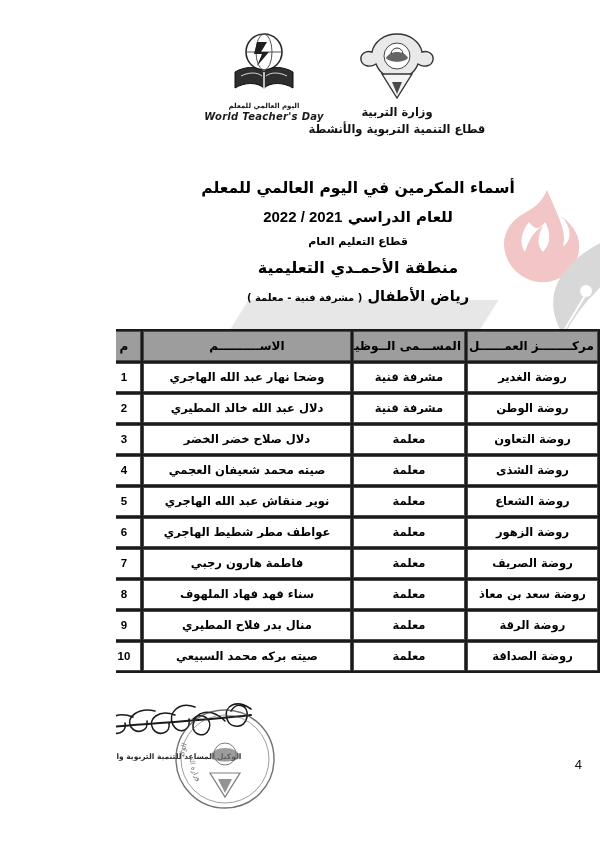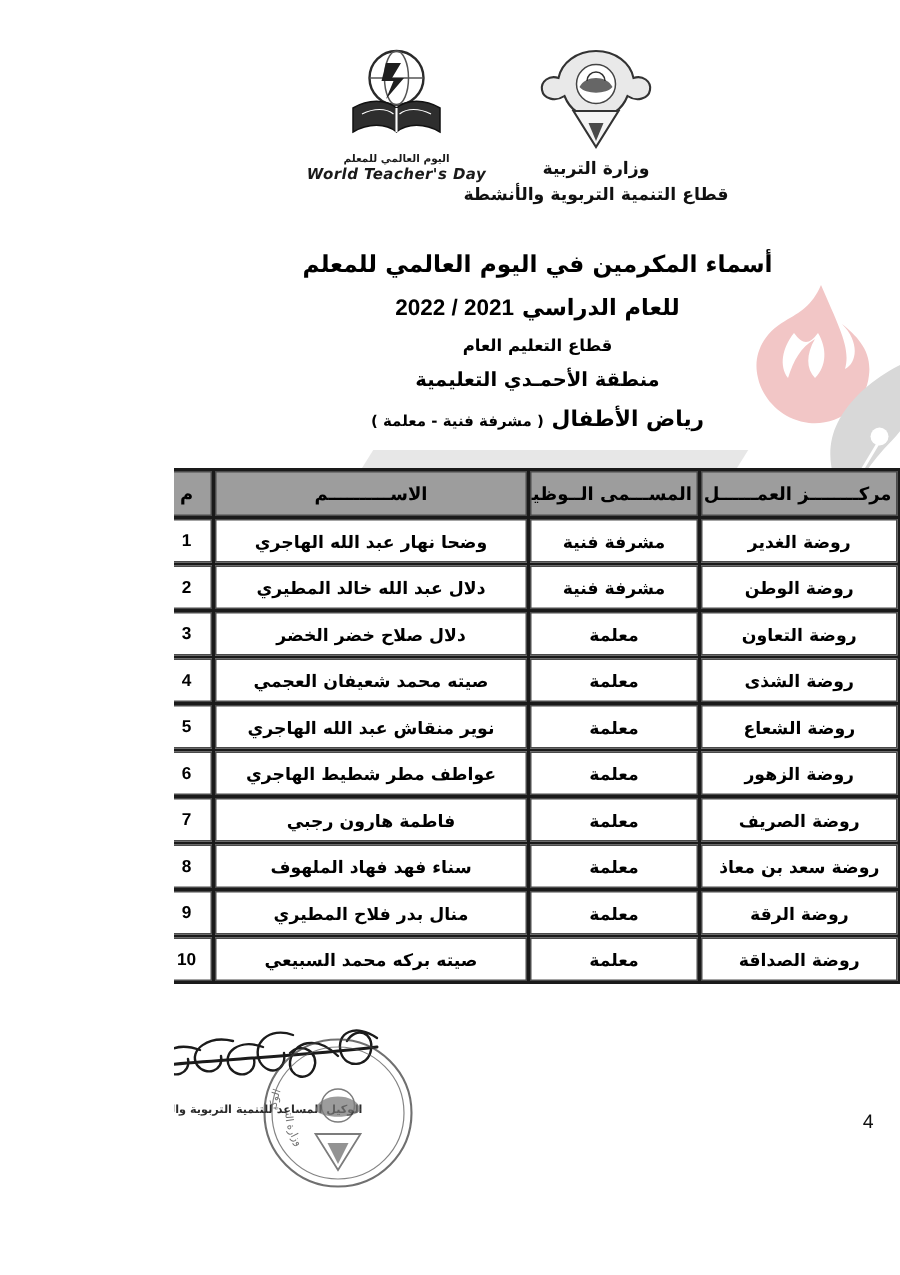--- a/index.html
+++ b/index.html
@@ -98,31 +98,31 @@
     color: #1a1a1a;
     letter-spacing: .3px;
     margin-top: 1px;
   }
 
   
   .titles {
     position: relative;
     z-index: 5;
     text-align: center;
-    margin-top: 12px;
+    margin-top: 24px;
   }
   .titles div {
     font-weight: bold;
     color: #000;
     line-height: 1.9;
   }
   .t1 { font-size: 15.5px; }
   .t2 { font-size: 15px; }
   .t3 { font-size: 11px; }
-  .t4 { font-size: 13px; }
+  .t4 { font-size: 16px; }
   .t5 { font-size: 14.5px; }
   .t-num { font-family: "Liberation Sans", sans-serif; }
   .paren { font-size: 10px; }
 
   
   .tbl-wrap {
     position: relative;
     z-index: 5;
     margin: 18px auto 0;
     width: 489px;

